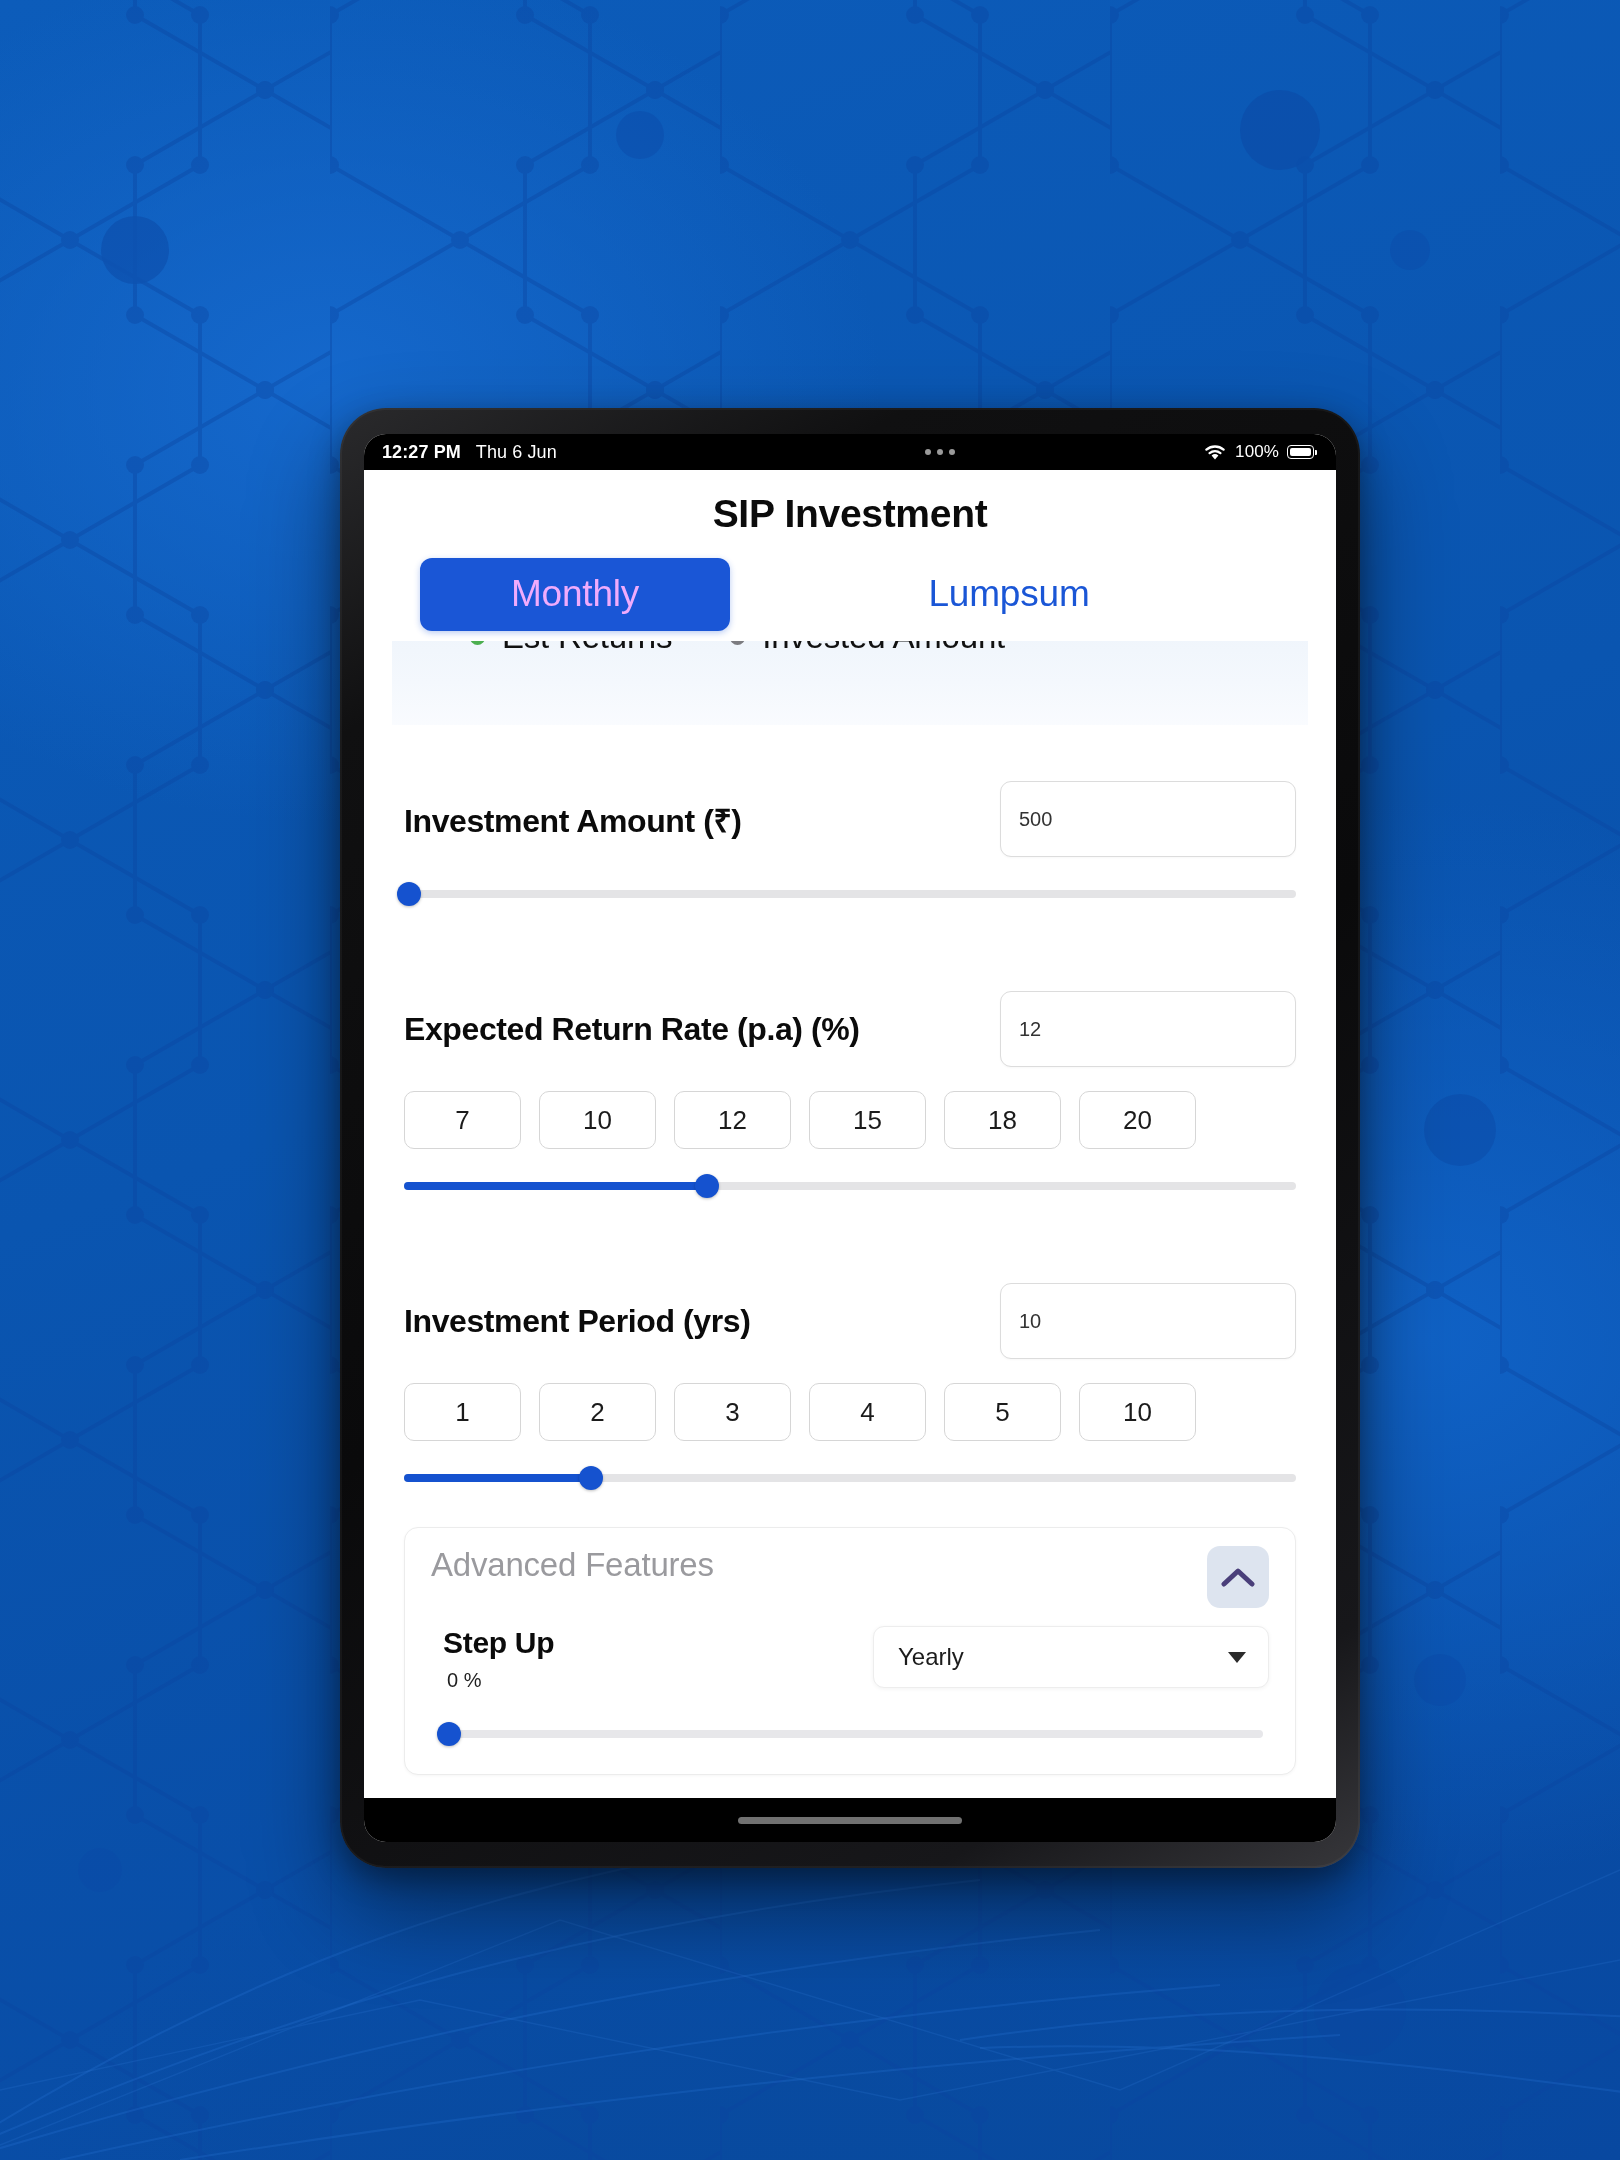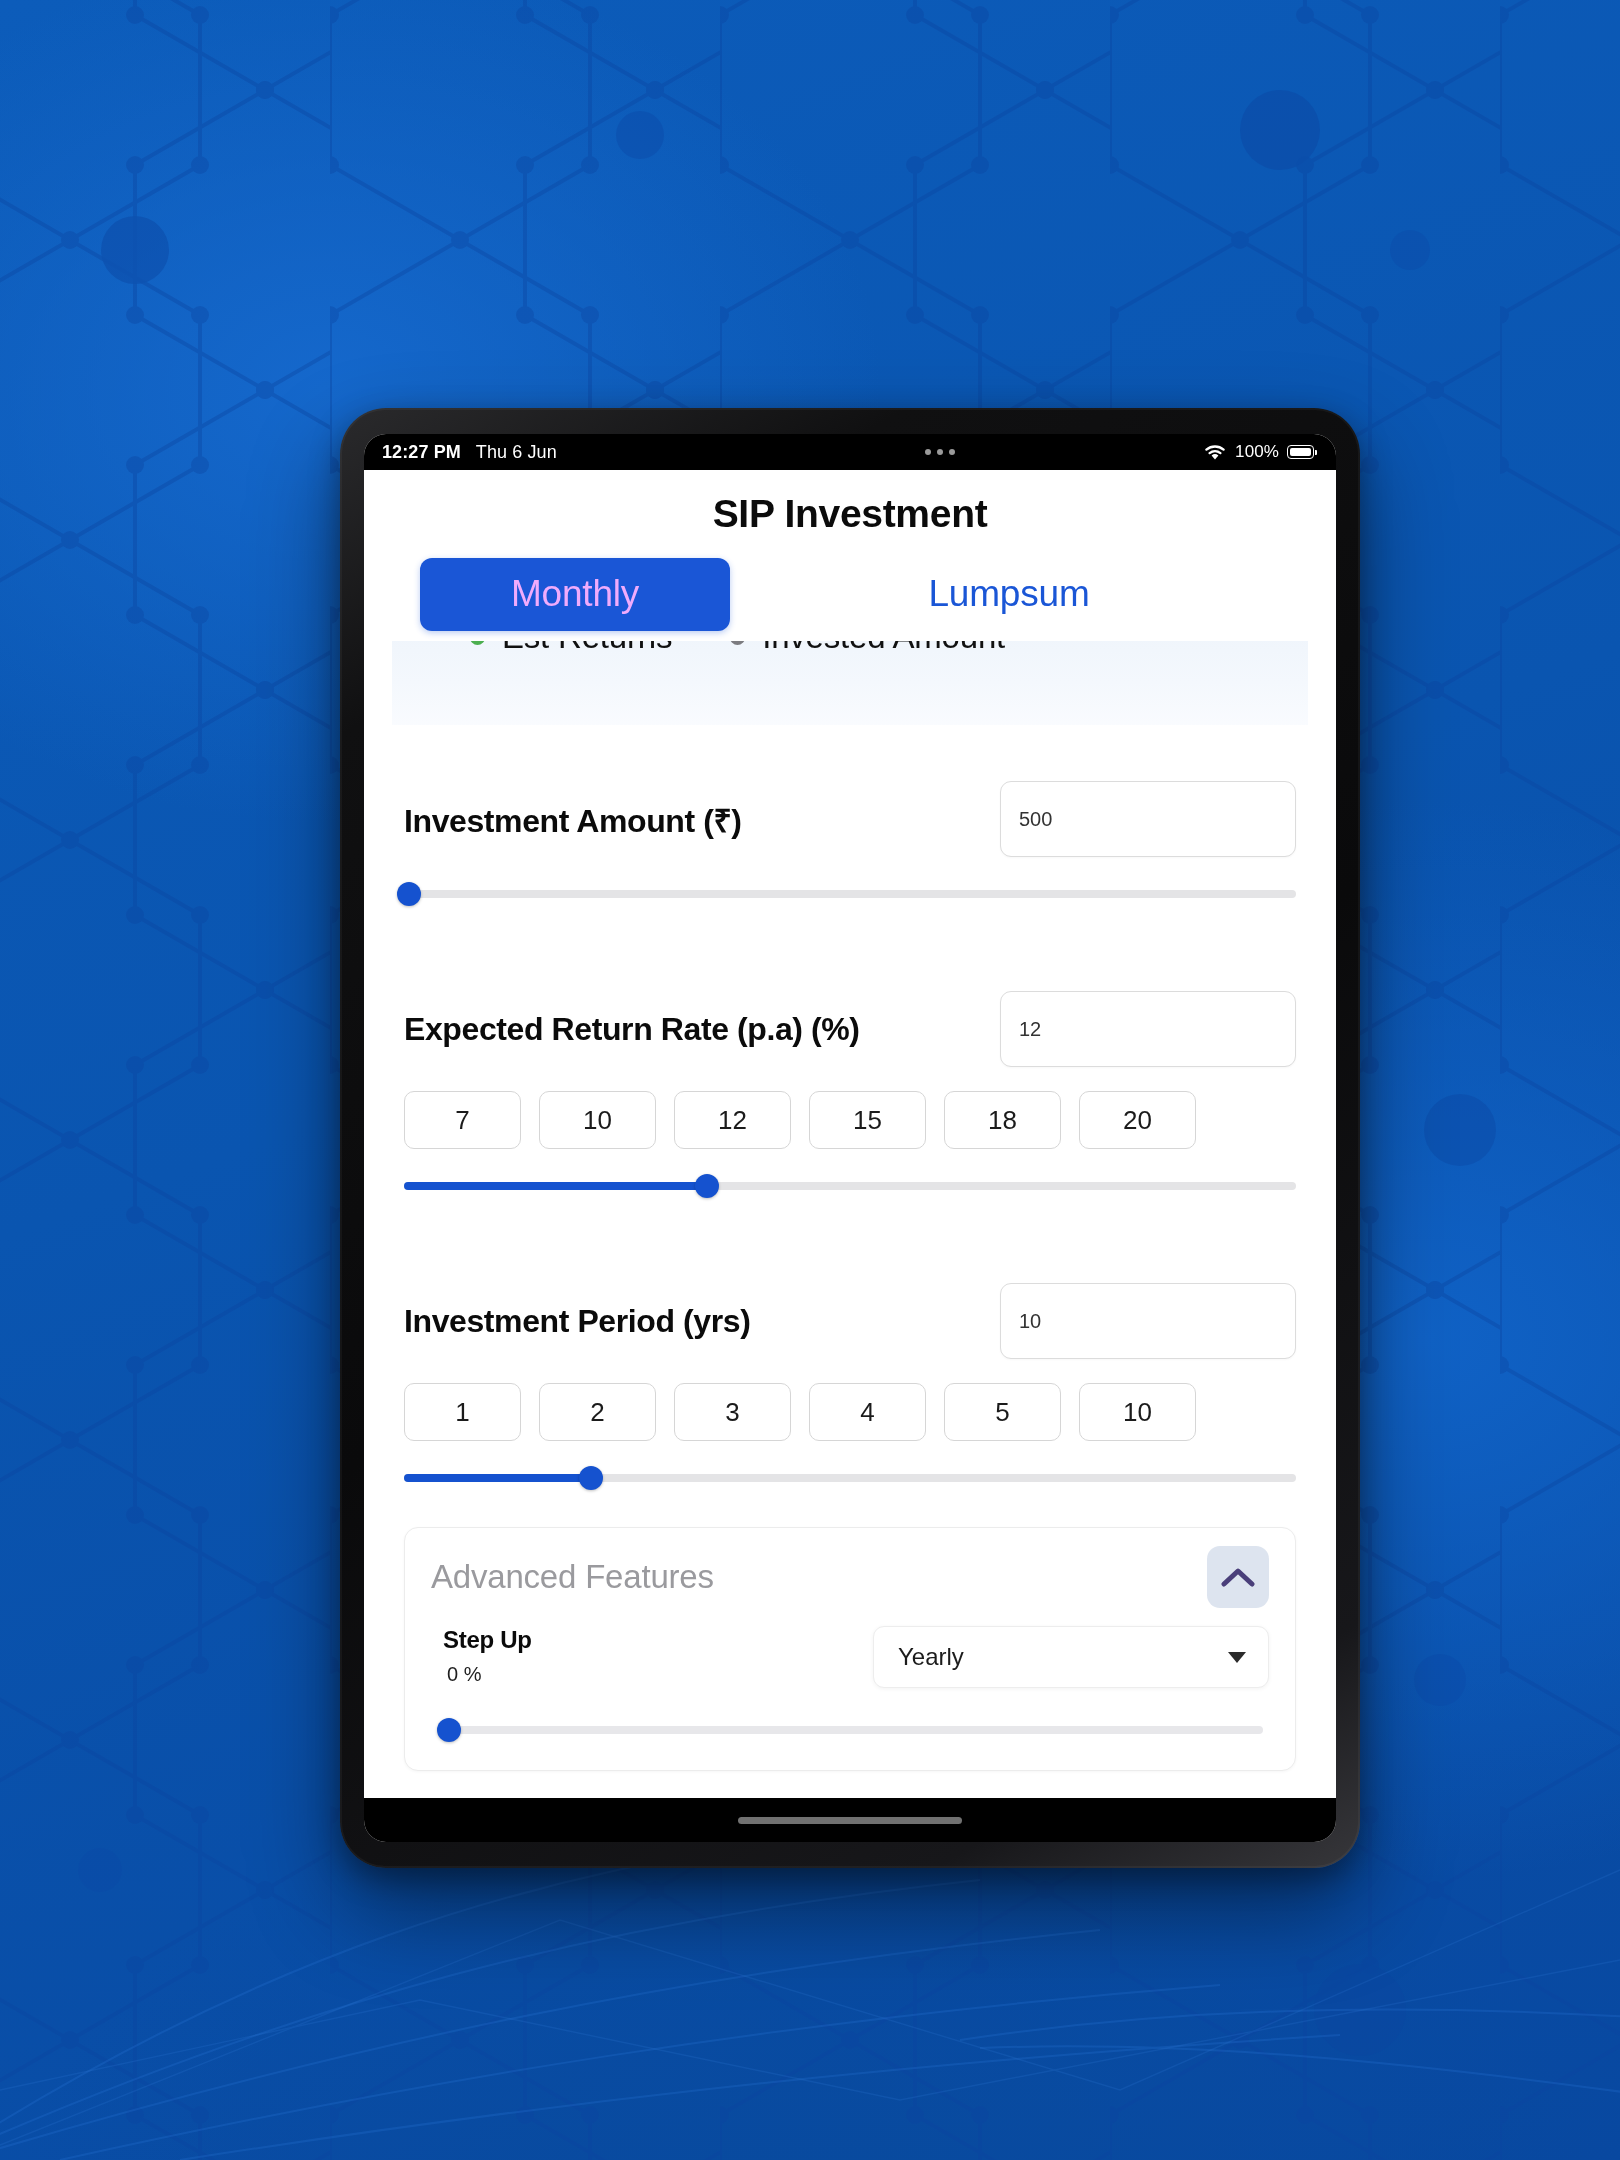--- a/index.html
+++ b/index.html
@@ -272,21 +272,21 @@
     margin: 36px 40px 0 40px;
     border: 1.4px solid #ececec;
     border-radius: 14px;
     background: #fff;
     box-shadow: 0 1px 3px rgba(0,0,0,.04);
     padding: 18px 26px 28px 26px;
     flex: 0 0 auto;
   }
   #adv-head {
     display: flex;
-    align-items: center;
+    align-items: flex-start;
     justify-content: space-between;
   }
   #adv-title {
     font-size: 33px;
     color: #9a9a9e;
     font-weight: 400;
     letter-spacing: -.2px;
   }
   #adv-toggle {
     width: 62px; height: 62px;
@@ -299,21 +299,21 @@
   }
   #adv-row {
     display: flex;
     align-items: flex-start;
     justify-content: space-between;
     margin-top: 18px;
     gap: 28px;
   }
   .stepup-block { padding-left: 12px; }
   #stepup-label {
-    font-size: 24px;
+    font-size: 30px;
     font-weight: 700;
     color: #0b0b0b;
     letter-spacing: -.3px;
   }
   #stepup-value {
     font-size: 20px;
     color: #1f1f1f;
     margin-top: 9px;
     padding-left: 4px;
   }

